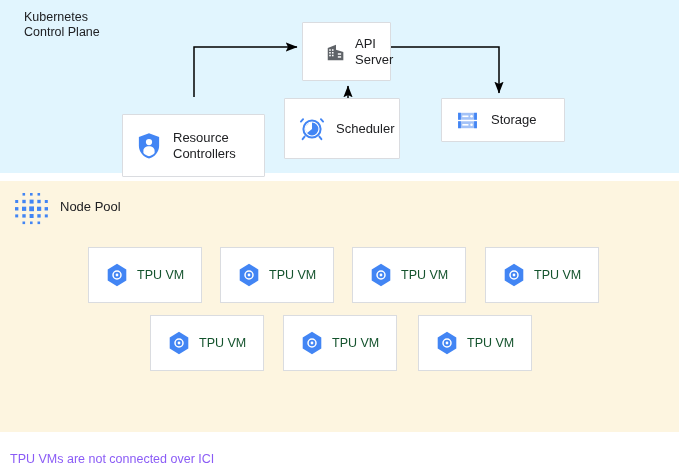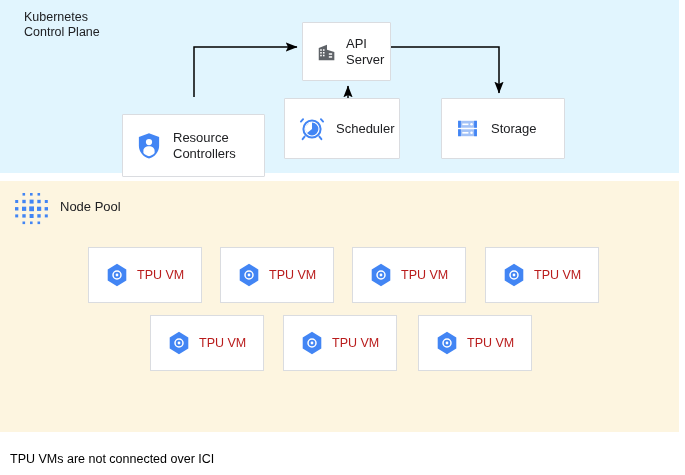--- a/index.html
+++ b/index.html
@@ -80,35 +80,35 @@
   }
   .node-box .label {
     color: #202124;
     font-size: 13px;
     line-height: 15.5px;
     white-space: pre-line;
   }
   
   #api-server-box {
     left: 302px; top: 22px; width: 89px; height: 59px;
-    padding-left: 13px;
+    padding-left: 22px;
   }
   #api-server-box .label { margin-left: 8px; }
   #resource-controllers-box {
     left: 122px; top: 114px; width: 143px; height: 63px;
     padding-left: 13px;
   }
   #resource-controllers-box .label { margin-left: 11px; }
   #scheduler-box {
     left: 284px; top: 98px; width: 116px; height: 61px;
     padding-left: 14px;
   }
   #scheduler-box .label { margin-left: 11px; }
   #storage-box {
-    left: 441px; top: 98px; width: 124px; height: 61px;
+    left: 441px; top: 98px; width: 124px; height: 44px;
     padding-left: 13px;
   }
   #storage-box .label { margin-left: 11px; }
 
   
   .tpu-box {
     position: absolute;
     box-sizing: border-box;
     background: #ffffff;
     border: 1px solid #dadce0;
@@ -118,30 +118,30 @@
     width: 114px;
   }
   .tpu-box .icon {
     margin-left: 17px;
     flex: 0 0 auto;
     display: flex;
     align-items: center;
   }
   .tpu-box .label {
     margin-left: 9px;
-    color: #b91c1c;
+    color: #14532d;
     font-size: 12.5px;
     line-height: 15px;
   }
 
   #caption {
     position: absolute;
     left: 10px;
     top: 452px;
-    color: #000000;
+    color: #8b5cf6;
     font-size: 12.5px;
     line-height: 15px;
   }
   #arrows {
     position: absolute;
     left: 0; top: 0;
     width: 685px; height: 475px;
     pointer-events: none;
   }
 </style>

